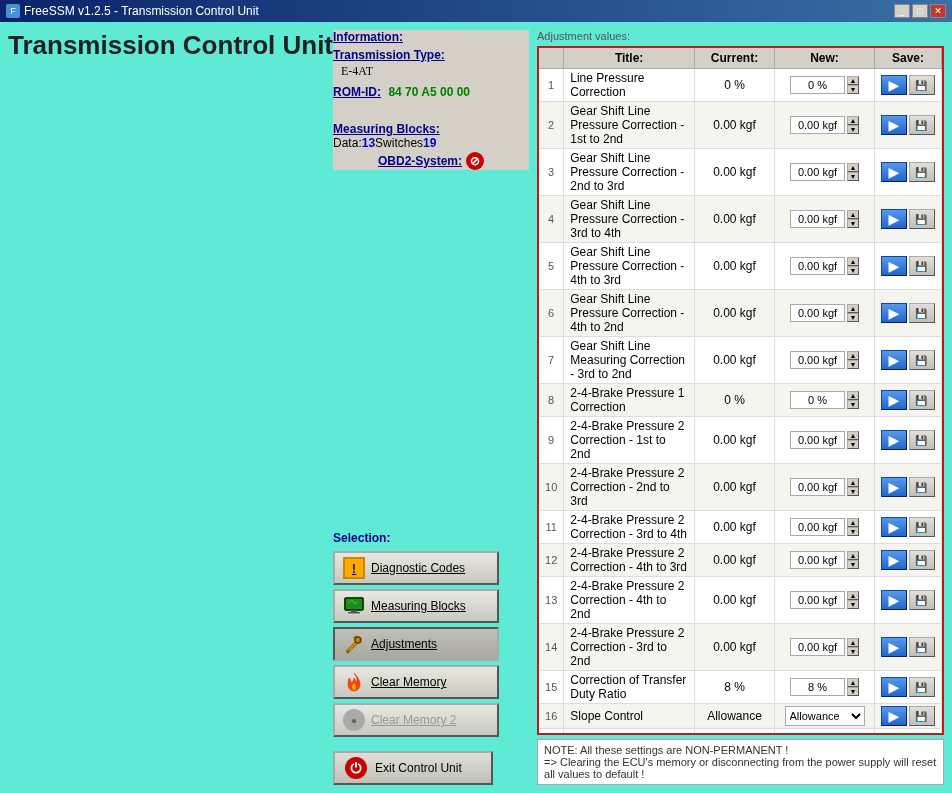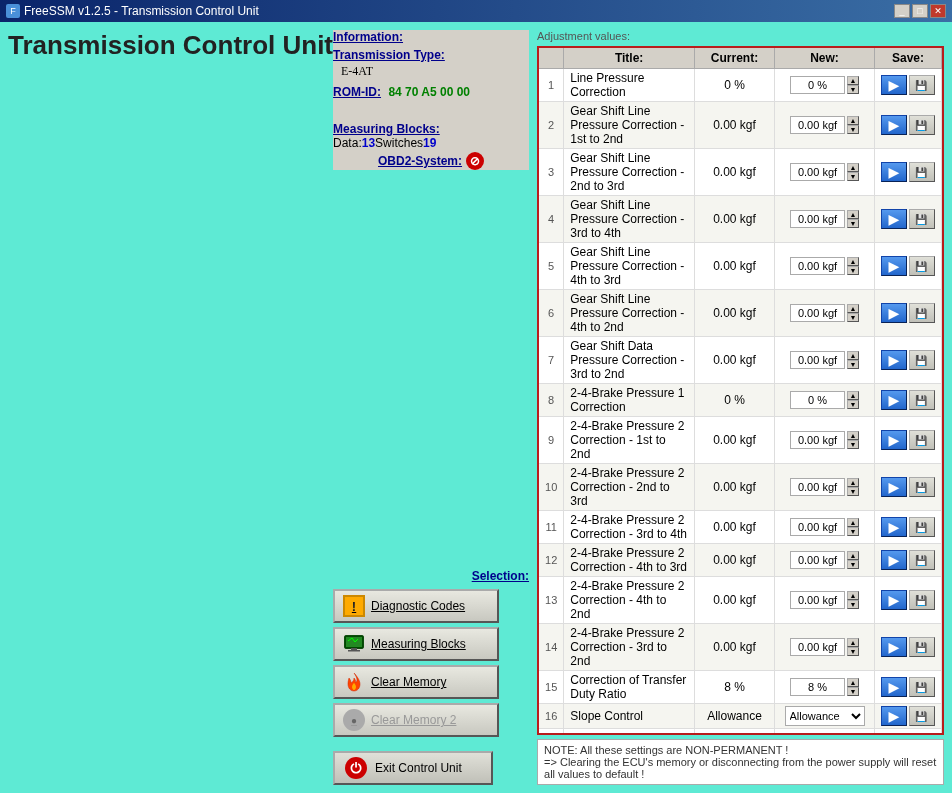--- a/index.html
+++ b/index.html
@@ -133,23 +133,21 @@
       color: white;
       font-size: 12px;
       font-weight: bold;
     }
     #selection-section {
       margin-top: auto;
     }
     .sel-title {
       font-weight: bold;
       color: #00008b;
-      text-decoration: underline;
       margin-bottom: 6px;
-      text-align: right;
     }
     .sel-btn {
       width: 166px;
       height: 34px;
       background: linear-gradient(to bottom, #e8e8e0, #c8c8c0);
       border: 2px outset #aaa;
       display: flex;
       align-items: center;
       gap: 6px;
       padding: 4px 8px;
@@ -435,20 +433,30 @@
               <rect x="8" y="15" width="6" height="2" fill="#555"></rect>
               <rect x="5" y="17" width="12" height="1.5" fill="#555"></rect>
               <line x1="5" y1="8" x2="9" y2="5" stroke="#00ff00" stroke-width="1"></line>
               <line x1="9" y1="5" x2="12" y2="9" stroke="#00ff00" stroke-width="1"></line>
               <line x1="12" y1="9" x2="15" y2="6" stroke="#00ff00" stroke-width="1"></line>
             </svg>
           </div>
           <span>Measuring Blocks</span>
         </button>
 
+        <button class="sel-btn active">
+          <div class="btn-icon">
+            <svg width="22" height="22" viewBox="0 0 22 22">
+              <path d="M13 3 C15 3 17 5 17 7 C17 8.5 16.2 9.7 15 10.4 L5 20 L3 18 L13 8 C12 7.5 11 6.5 11 5 L11 4 Z" fill="#cc8800" stroke="#664400" stroke-width="0.5"></path>
+              <circle cx="15" cy="7" r="3" fill="none" stroke="#664400" stroke-width="1.5"></circle>
+              <path d="M6 18 L4 20" stroke="#664400" stroke-width="1.5"></path>
+            </svg>
+          </div>
+          <span>Adjustments</span>
+        </button>
 
         <button class="sel-btn">
           <div class="btn-icon">
             <svg width="22" height="22" viewBox="0 0 22 22">
               <path d="M11 2 C11 2 14 6 14 9 C14 10 13.5 11 12.5 11.5 C13 10 12 8 11 7 C11 9 10 11 8 12 C8 10 7 8 6 7 C6 7 5 10 5 13 C5 17 7.5 20 11 20 C14.5 20 17 17 17 13 C17 8 11 2 11 2 Z" fill="#ff4400" stroke="#cc2200" stroke-width="0.5"></path>
               <path d="M11 12 C11 12 13 14 13 16 C13 17.5 12 19 11 19 C10 19 9 17.5 9 16 C9 14 11 12 11 12 Z" fill="#ffaa00"></path>
             </svg>
           </div>
           <span>Clear Memory</span>
         </button>
@@ -599,21 +607,21 @@
     </td>
     <td class="save-col">
       <div class="save-btn-pair">
         <button class="arrow-btn">▶</button>
         <button class="save-icon-btn">💾</button>
       </div>
     </td>
   </tr>
               <tr>
     <td class="num-col">7</td>
-    <td class="title-col">Gear Shift Data Pressure Correction - 3rd to 2nd</td>
+    <td class="title-col">Gear Shift Line Measuring Correction - 3rd to 2nd</td>
     <td class="current-col">0.00 kgf</td>
     <td class="new-col">
       <div class="new-input-wrap">
         <input class="new-input" type="text" value="0.00 kgf" style="">
         <div class="spinner-wrap">
           <button class="spin-btn">▲</button>
           <button class="spin-btn">▼</button>
         </div>
       </div>
     </td>

